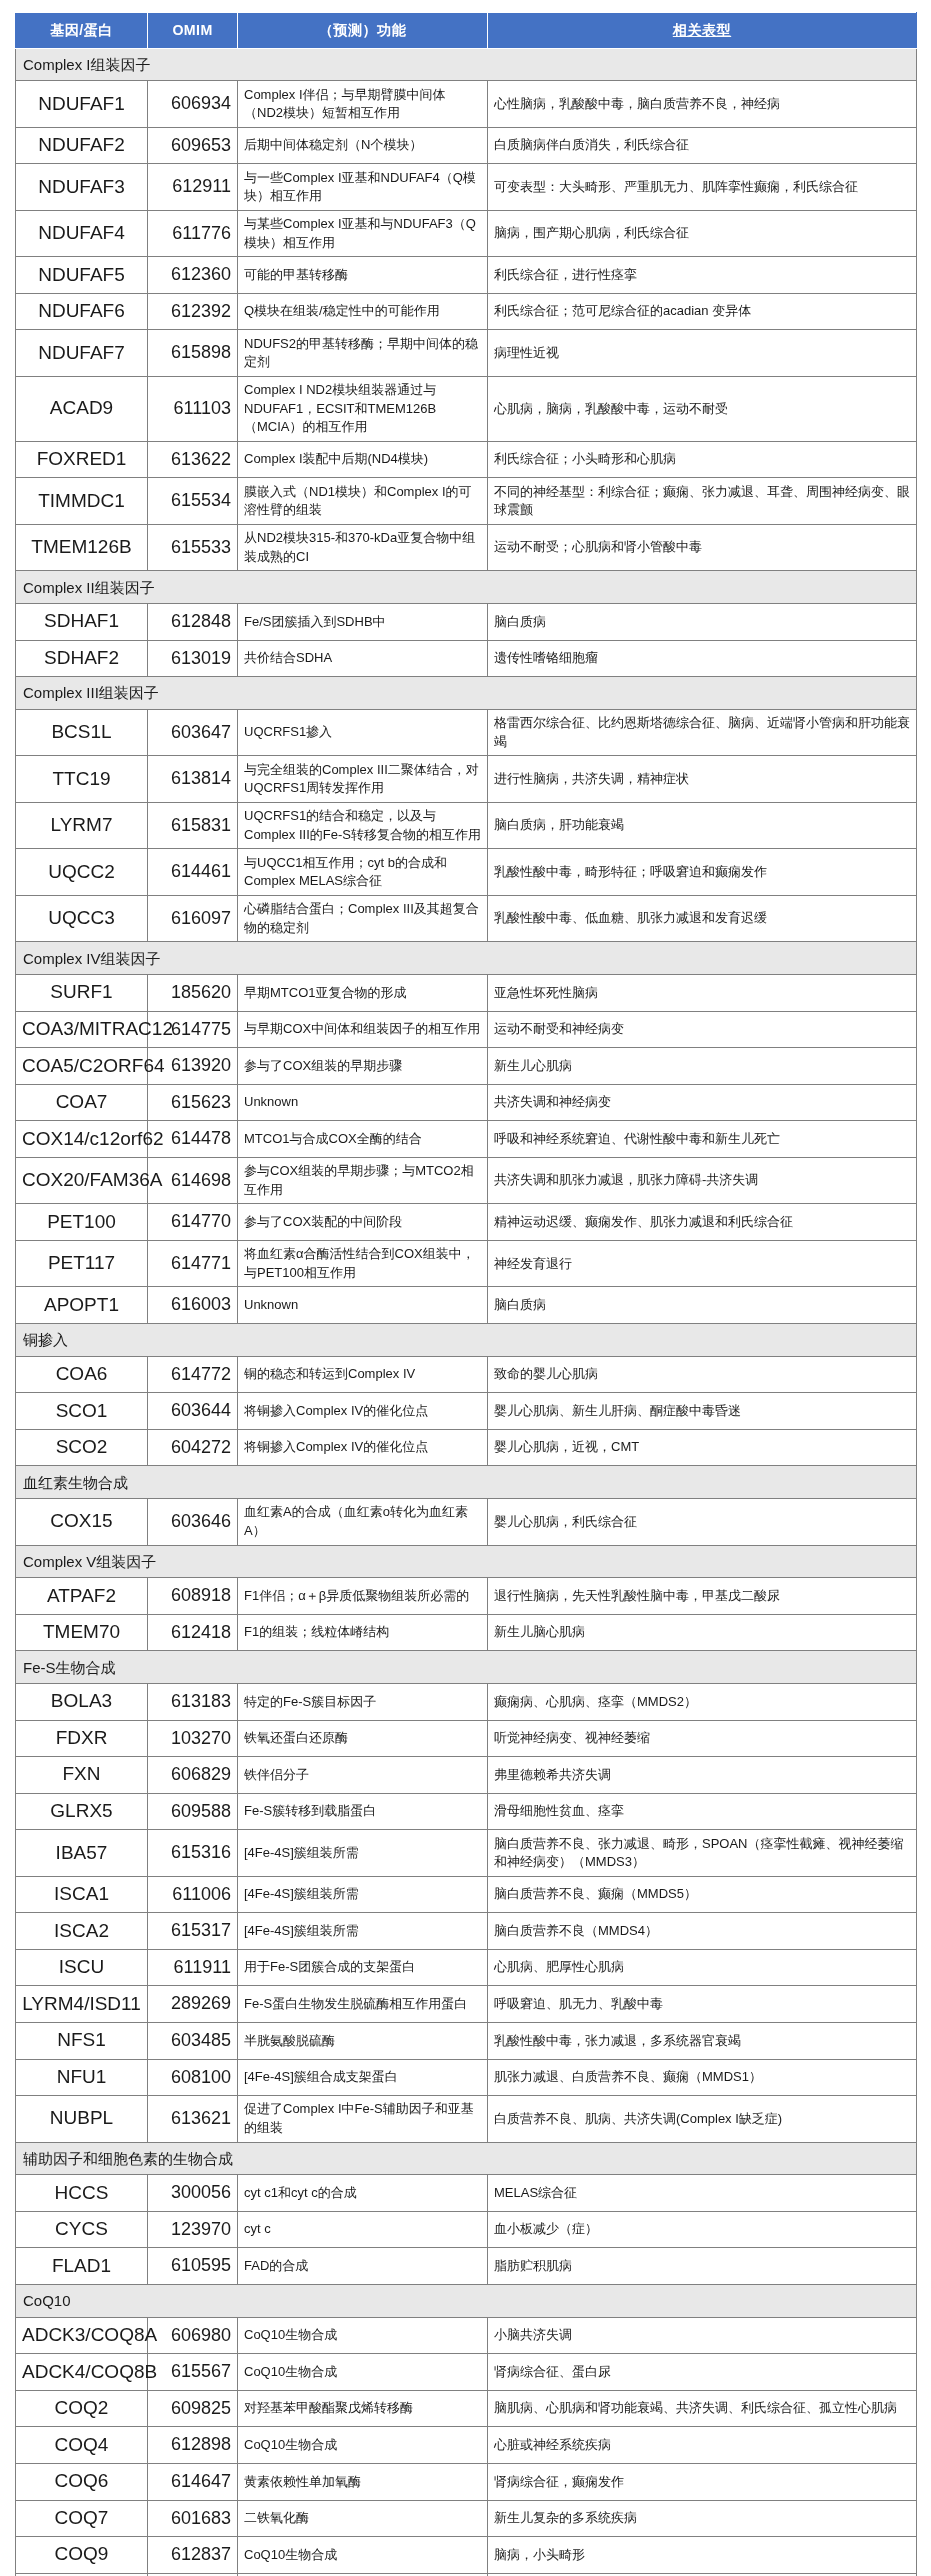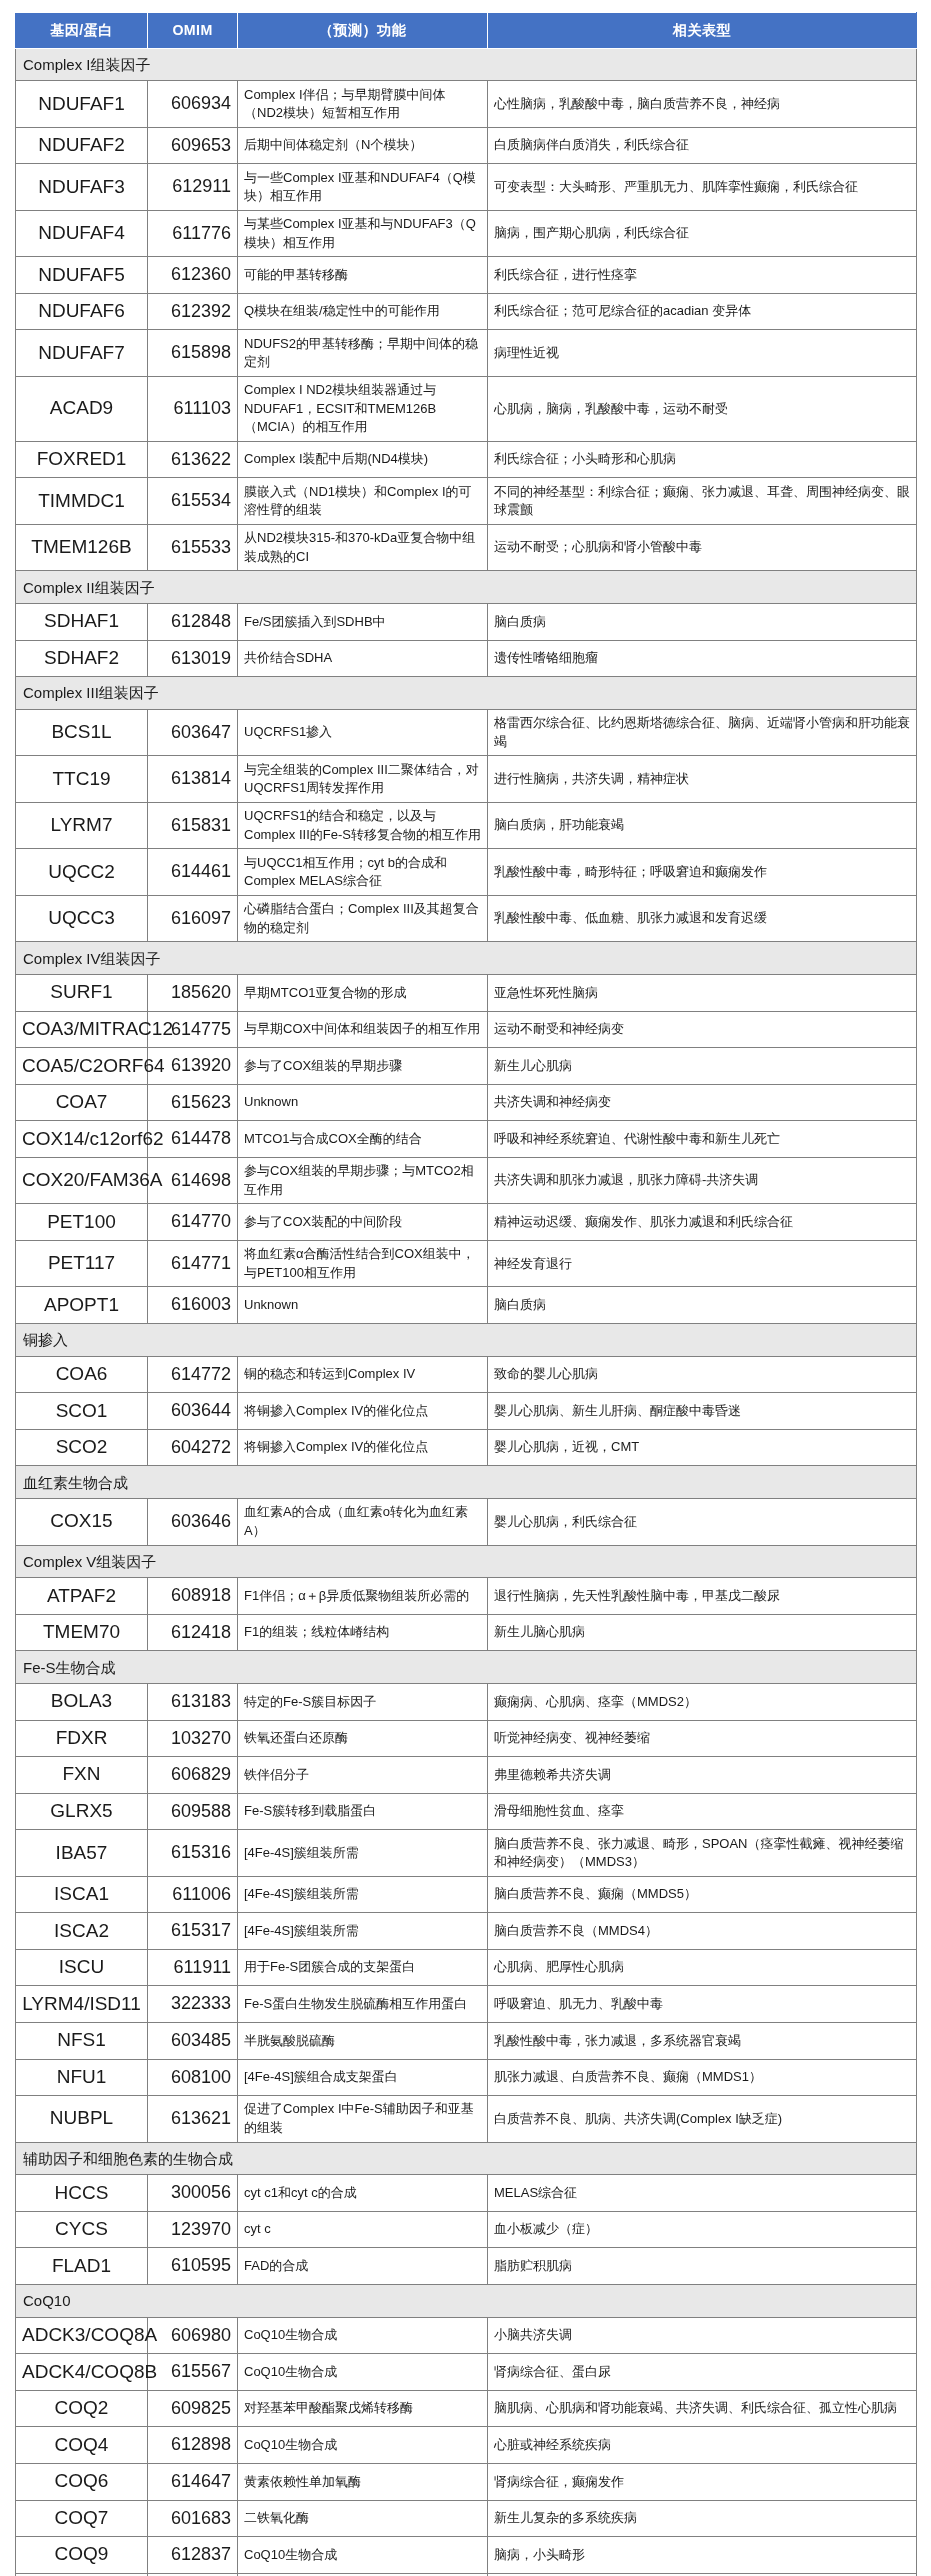--- a/index.html
+++ b/index.html
@@ -38,21 +38,21 @@
     background: #4472c4;
     color: #ffffff;
     font-weight: bold;
     font-size: 14.2px;
     text-align: center;
     padding: 7.8px 5.2px;
     border: 0.9px solid #ffffff;
     letter-spacing: 0.4px;
   }
   thead th.th-gene { border-left: 0.9px solid #4472c4; }
-  thead th.th-pheno { border-right: 0.9px solid #4472c4; }
+  thead th.th-pheno { border-right: 0.9px solid #4472c4; text-decoration: underline; }
 
   tbody td {
     border: 0.9px solid #808080;
     padding: 4.3px 6px;
     vertical-align: middle;
     line-height: 1.42;
     background: #ffffff;
   }
   tbody td.gene {
     text-align: center;
@@ -365,21 +365,21 @@
           <td class="pheno">脑白质营养不良（MMDS4）</td>
         </tr>
         <tr>
           <td class="gene">ISCU</td>
           <td class="omim">611911</td>
           <td class="func">用于Fe-S团簇合成的支架蛋白</td>
           <td class="pheno">心肌病、肥厚性心肌病</td>
         </tr>
         <tr>
           <td class="gene">LYRM4/ISD11</td>
-          <td class="omim">322333</td>
+          <td class="omim">289269</td>
           <td class="func">Fe-S蛋白生物发生脱硫酶相互作用蛋白</td>
           <td class="pheno">呼吸窘迫、肌无力、乳酸中毒</td>
         </tr>
         <tr>
           <td class="gene">NFS1</td>
           <td class="omim">603485</td>
           <td class="func">半胱氨酸脱硫酶</td>
           <td class="pheno">乳酸性酸中毒，张力减退，多系统器官衰竭</td>
         </tr>
         <tr>

